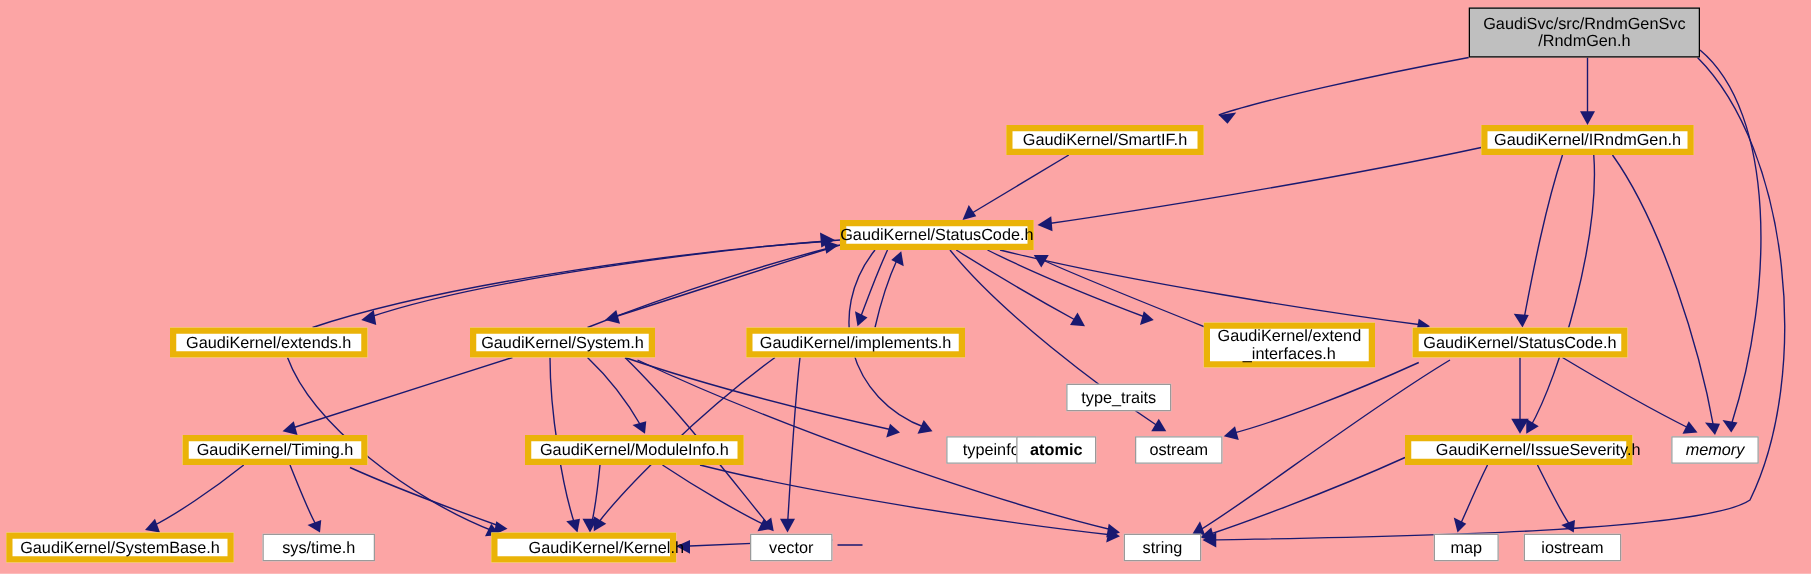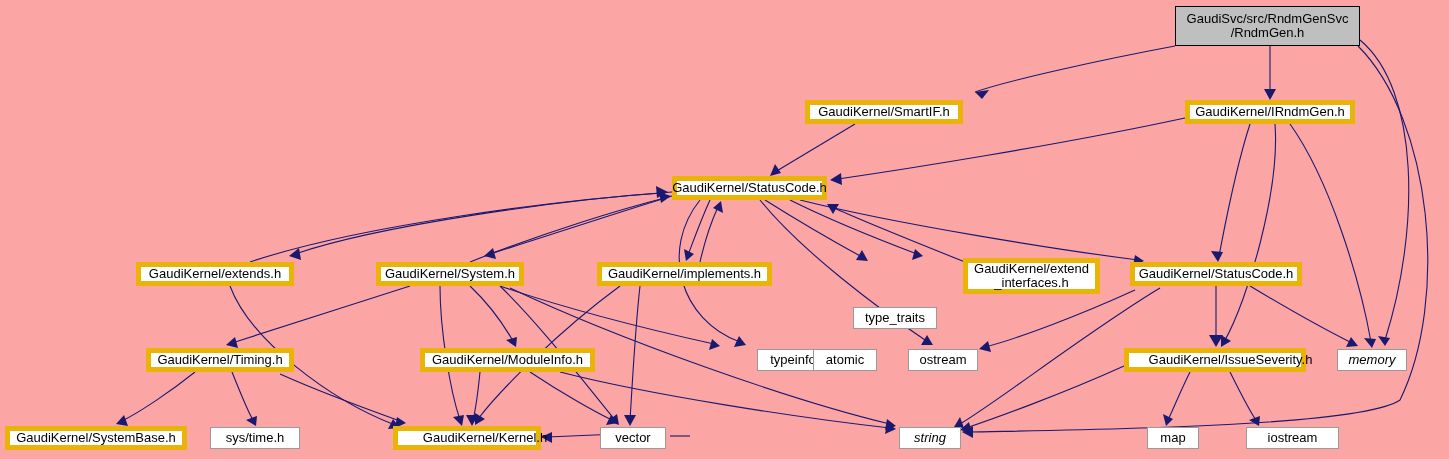--- a/index.html
+++ b/index.html
@@ -235,21 +235,21 @@
       </div>
       <div class="node header" style="left: 146px; top: 348px; width: 148px; height: 24px;">
         <span class="lbl">GaudiKernel/Timing.h</span>
       </div>
       <div class="node header" style="left: 420px; top: 348px; width: 175px; height: 24px;">
         <span class="lbl">GaudiKernel/ModuleInfo.h</span>
       </div>
       <div class="node system" style="left: 721px; top: 349px; width: 72px; height: 22px; margin-left: 36px;">
         <span class="lbl">typeinfo</span>
       </div>
-      <div class="node system" style="left: 813px; top: 349px; width: 64px; height: 22px;">
+      <div class="node system" style="left: 813px; top: 349px; width: 64px; height: 22px; font-weight: bold;">
         <span class="lbl">atomic</span>
       </div>
       <div class="node system" style="left: 908px; top: 349px; width: 70px; height: 22px;">
         <span class="lbl">ostream</span>
       </div>
       <div class="node header" style="left: 1124px; top: 348px; width: 182px; height: 24px; padding-left: 31px;">
         <span class="lbl">GaudiKernel/IssueSeverity.h</span>
       </div>
       <div class="node system" style="left: 1337px; top: 349px; width: 70px; height: 22px; font-style: italic;">
         <span class="lbl">memory</span>
@@ -259,23 +259,23 @@
       </div>
       <div class="node system" style="left: 210px; top: 427px; width: 90px; height: 22px;">
         <span class="lbl">sys/time.h</span>
       </div>
       <div class="node header" style="left: 393px; top: 426px; width: 148px; height: 24px; padding-left: 36px;">
         <span class="lbl">GaudiKernel/Kernel.h</span>
       </div>
       <div class="node system" style="left: 600px; top: 427px; width: 66px; height: 22px; text-align: center;">
         <span class="lbl">vector</span>
       </div>
-      <div class="node system" style="left: 899px; top: 427px; width: 62px; height: 22px; font-style: italic;">
+      <div class="node system" style="left: 899px; top: 427px; width: 62px; height: 22px;">
         <span class="lbl">string</span>
       </div>
       <div class="node system" style="left: 1147px; top: 427px; width: 52px; height: 22px;">
         <span class="lbl">map</span>
       </div>
-      <div class="node system" style="left: 1246px; top: 427px; width: 93px; height: 22px;">
+      <div class="node system" style="left: 1219px; top: 427px; width: 78px; height: 22px;">
         <span class="lbl">iostream</span>
       </div>
     </div>
 </div>
 
 </body></html>

